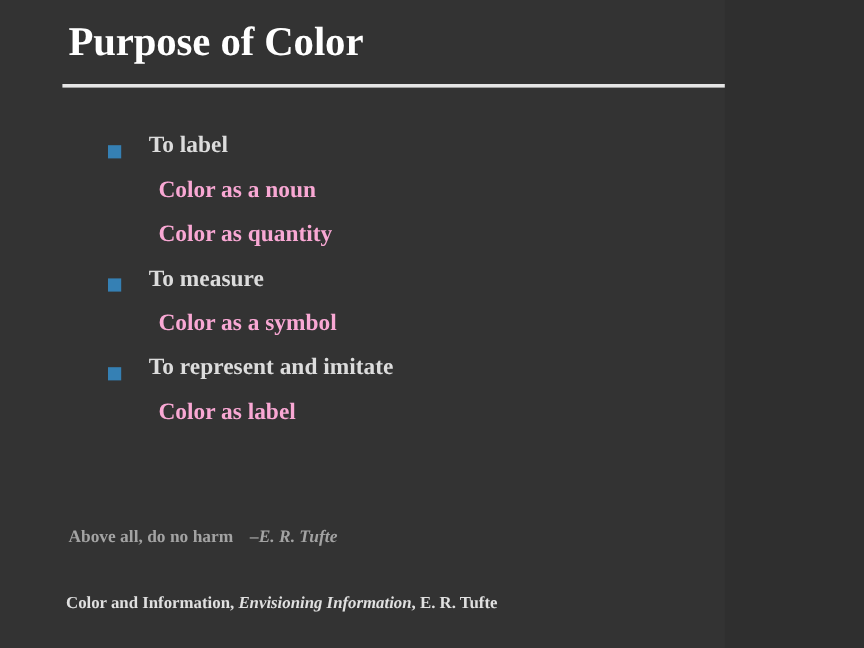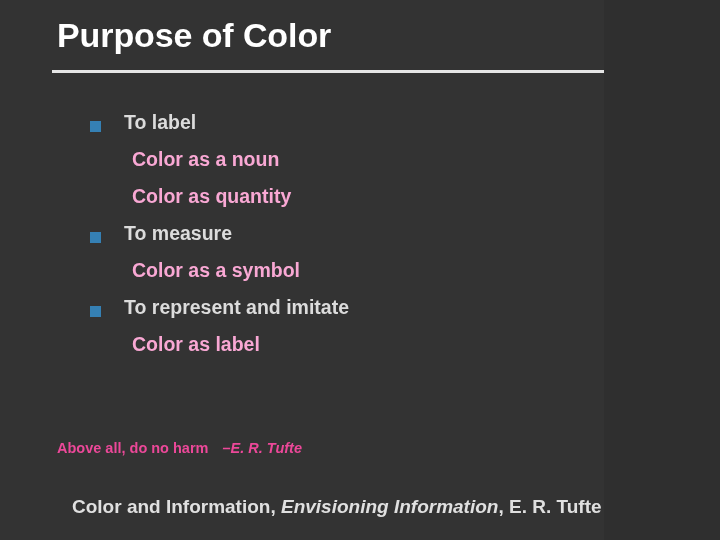--- a/index.html
+++ b/index.html
@@ -7,21 +7,21 @@
     padding: 0;
     background: #2f2f2f;
   }
 
   .slide {
     position: relative;
     width: 604px;
     height: 540px;
     background: #333333;
     overflow: hidden;
-    font-family: Liberation Sans, sans-serif;
+    font-family: Liberation Serif, serif;
     -webkit-font-smoothing: antialiased;
   }
 
   
   .slide-title {
     position: absolute;
     left: 57px;
     top: 17px;
     font-size: 34px;
     font-weight: bold;
@@ -90,35 +90,35 @@
     white-space: nowrap;
   }
 
   
   .quote-line {
     position: absolute;
     left: 57px;
     top: 440px;
     font-size: 14.5px;
     font-weight: bold;
-    color: #ec4899;
+    color: #a3a3a3;
     white-space: nowrap;
   }
 
   .quote-attrib {
     font-style: italic;
     font-weight: bold;
     margin-left: 14px;
   }
 
   .citation-line {
     position: absolute;
-    left: 72px;
+    left: 55px;
     top: 496px;
-    font-size: 19px;
+    font-size: 14px;
     font-weight: bold;
     color: #e0e0e0;
     white-space: nowrap;
   }
 
   .citation-italic {
     font-style: italic;
     font-weight: bold;
   }
 </style>

